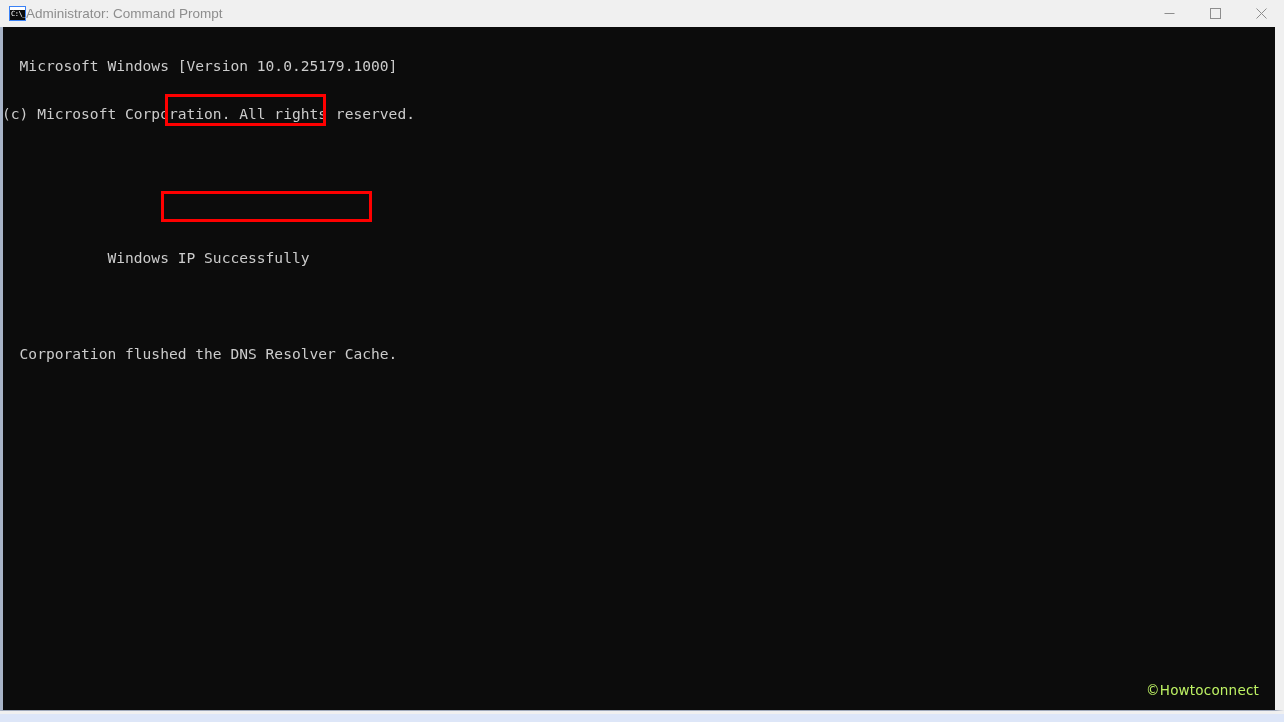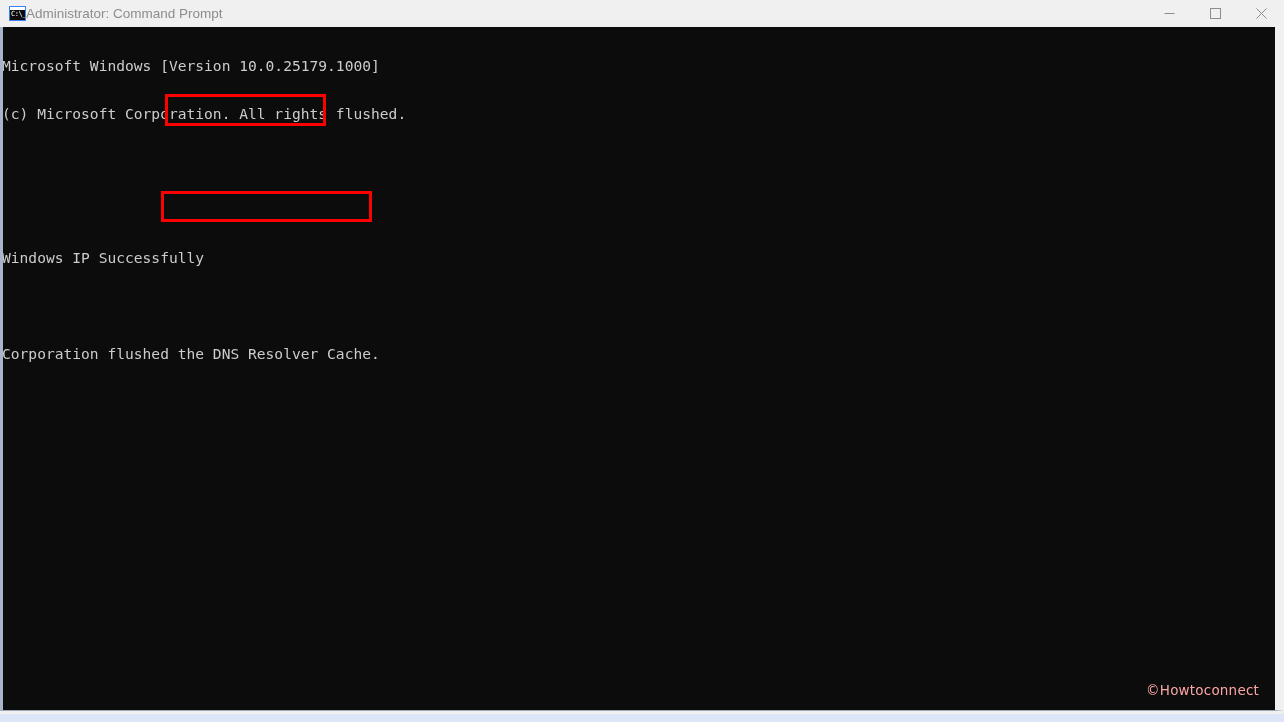--- a/index.html
+++ b/index.html
@@ -118,20 +118,21 @@
     font-family: "DejaVu Sans Mono", monospace;
     font-size: 14.6px;
     line-height: 16px;
     color: #cccccc;
     white-space: pre;
     letter-spacing: 0px;
   }
   .cline {
     height: 16px;
     white-space: pre;
+    text-align: center;
   }
 
   
   .redbox {
     position: absolute;
     border: 3px solid #ff0000;
     box-sizing: border-box;
     pointer-events: none;
   }
   #redbox-flushdns {
@@ -147,21 +148,21 @@
     height: 31px;
   }
 
   
   #watermark {
     position: absolute;
     right: 16px;
     bottom: 12px;
     font-family: "DejaVu Sans", sans-serif;
     font-size: 13.5px;
-    color: #fca5a5;
+    color: #bef264;
     letter-spacing: 0.2px;
   }
 
   
   #desktop-strip {
     position: absolute;
     left: 0;
     top: 714px;
     width: 1284px;
     height: 8px;
@@ -197,21 +198,21 @@
           <line x1="0.5" y1="0.5" x2="10.5" y2="10.5" stroke="#8d8d8d" stroke-width="1"></line>
           <line x1="10.5" y1="0.5" x2="0.5" y2="10.5" stroke="#8d8d8d" stroke-width="1"></line>
         </svg>
       </div>
     </div>
   </div>
 
   <div id="console">
     <div id="console-text">
       <div class="cline">Microsoft Windows [Version 10.0.25179.1000]</div>
-      <div class="cline">(c) Microsoft Corporation. All rights flushed.</div>
+      <div class="cline">(c) Microsoft Corporation. All rights reserved.</div>
       <div class="cline"></div>
       <div class="cline"></div>
       <div class="cline">Windows IP Successfully</div>
       <div class="cline"></div>
       <div class="cline">Corporation flushed the DNS Resolver Cache.</div>
       <div class="cline"></div>
     </div>
 
     <div class="redbox" id="redbox-flushdns"></div>
     <div class="redbox" id="redbox-registerdns"></div>

